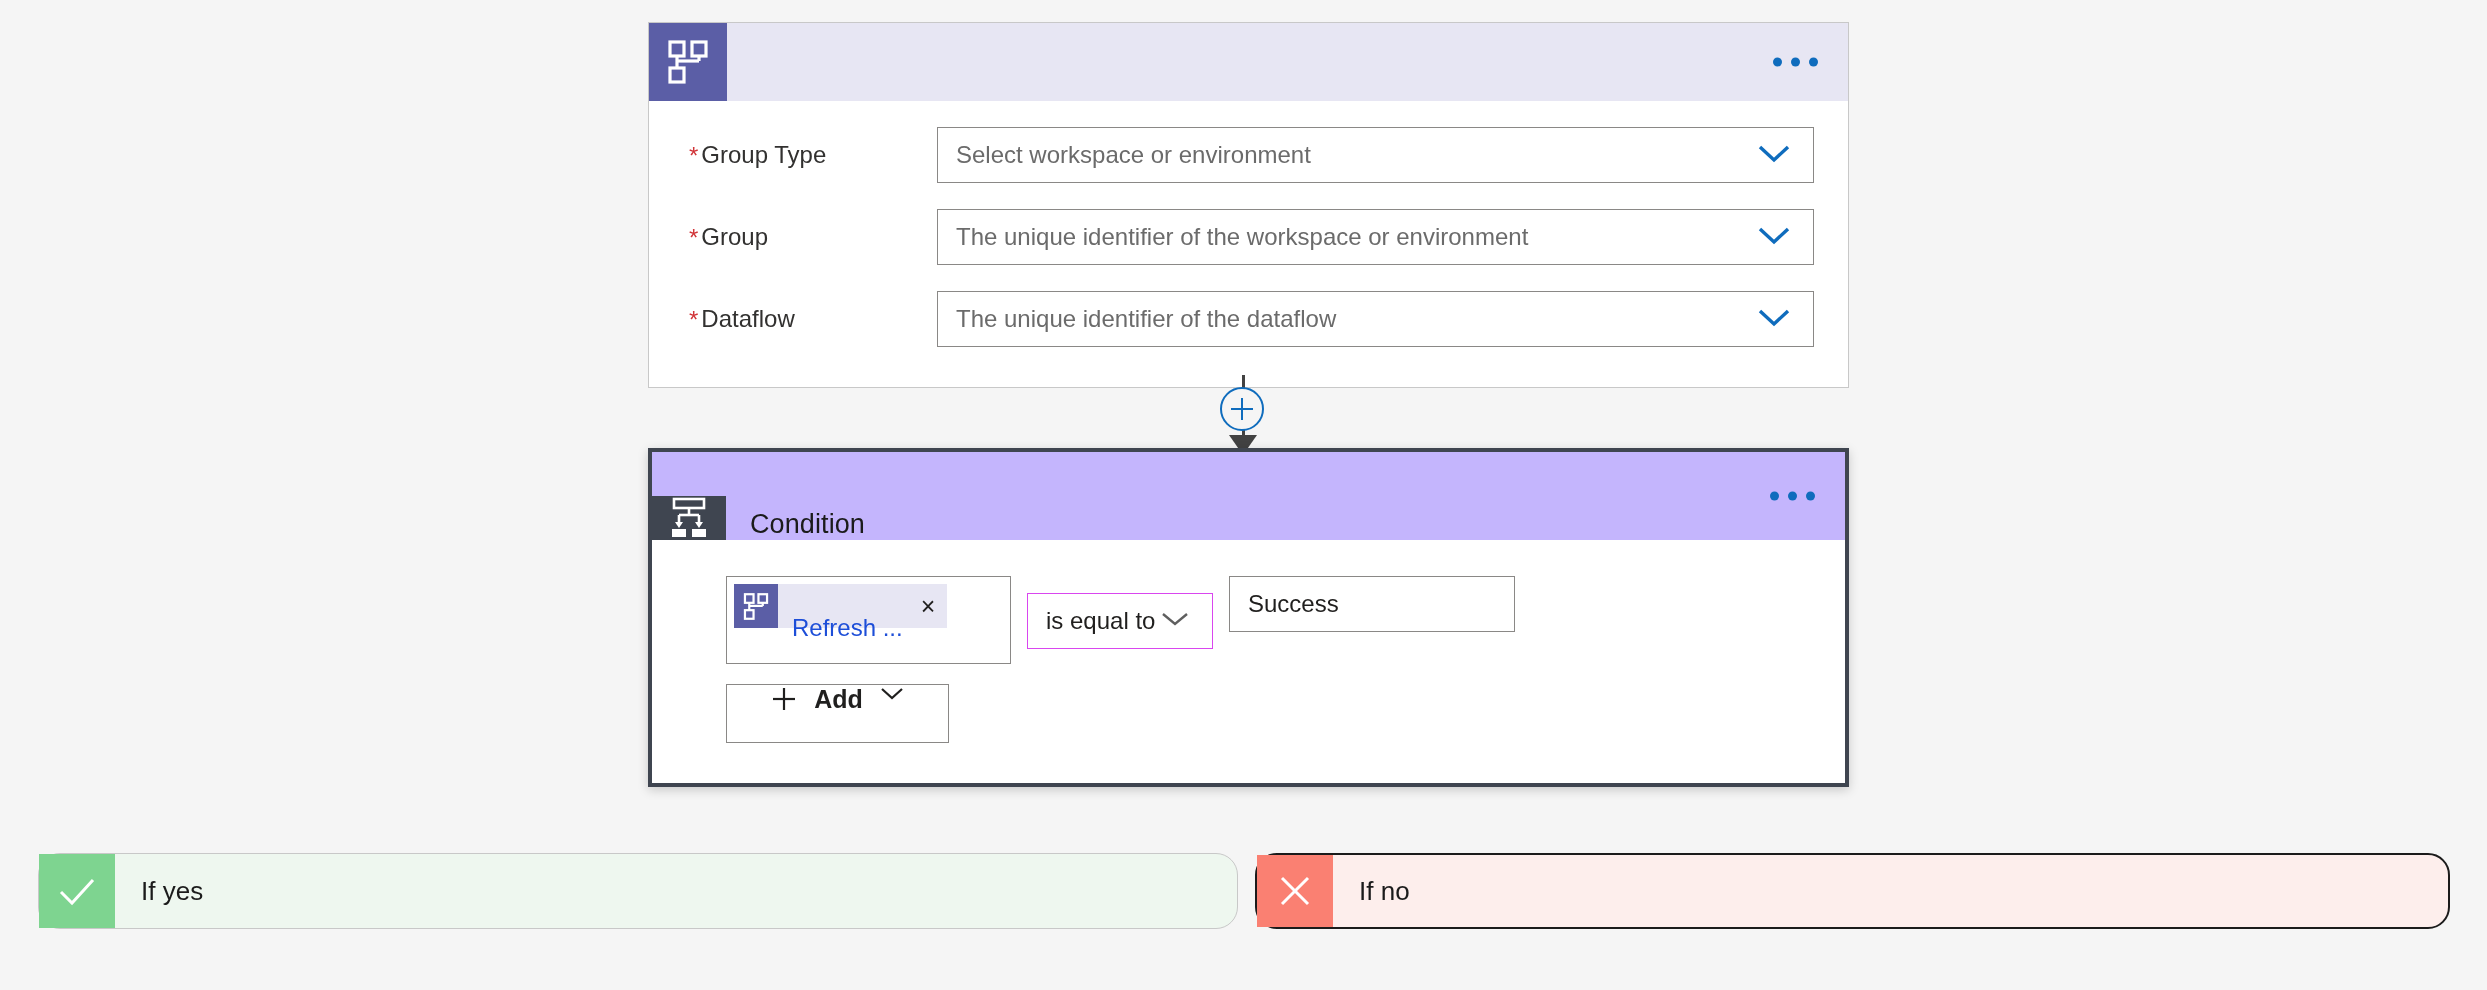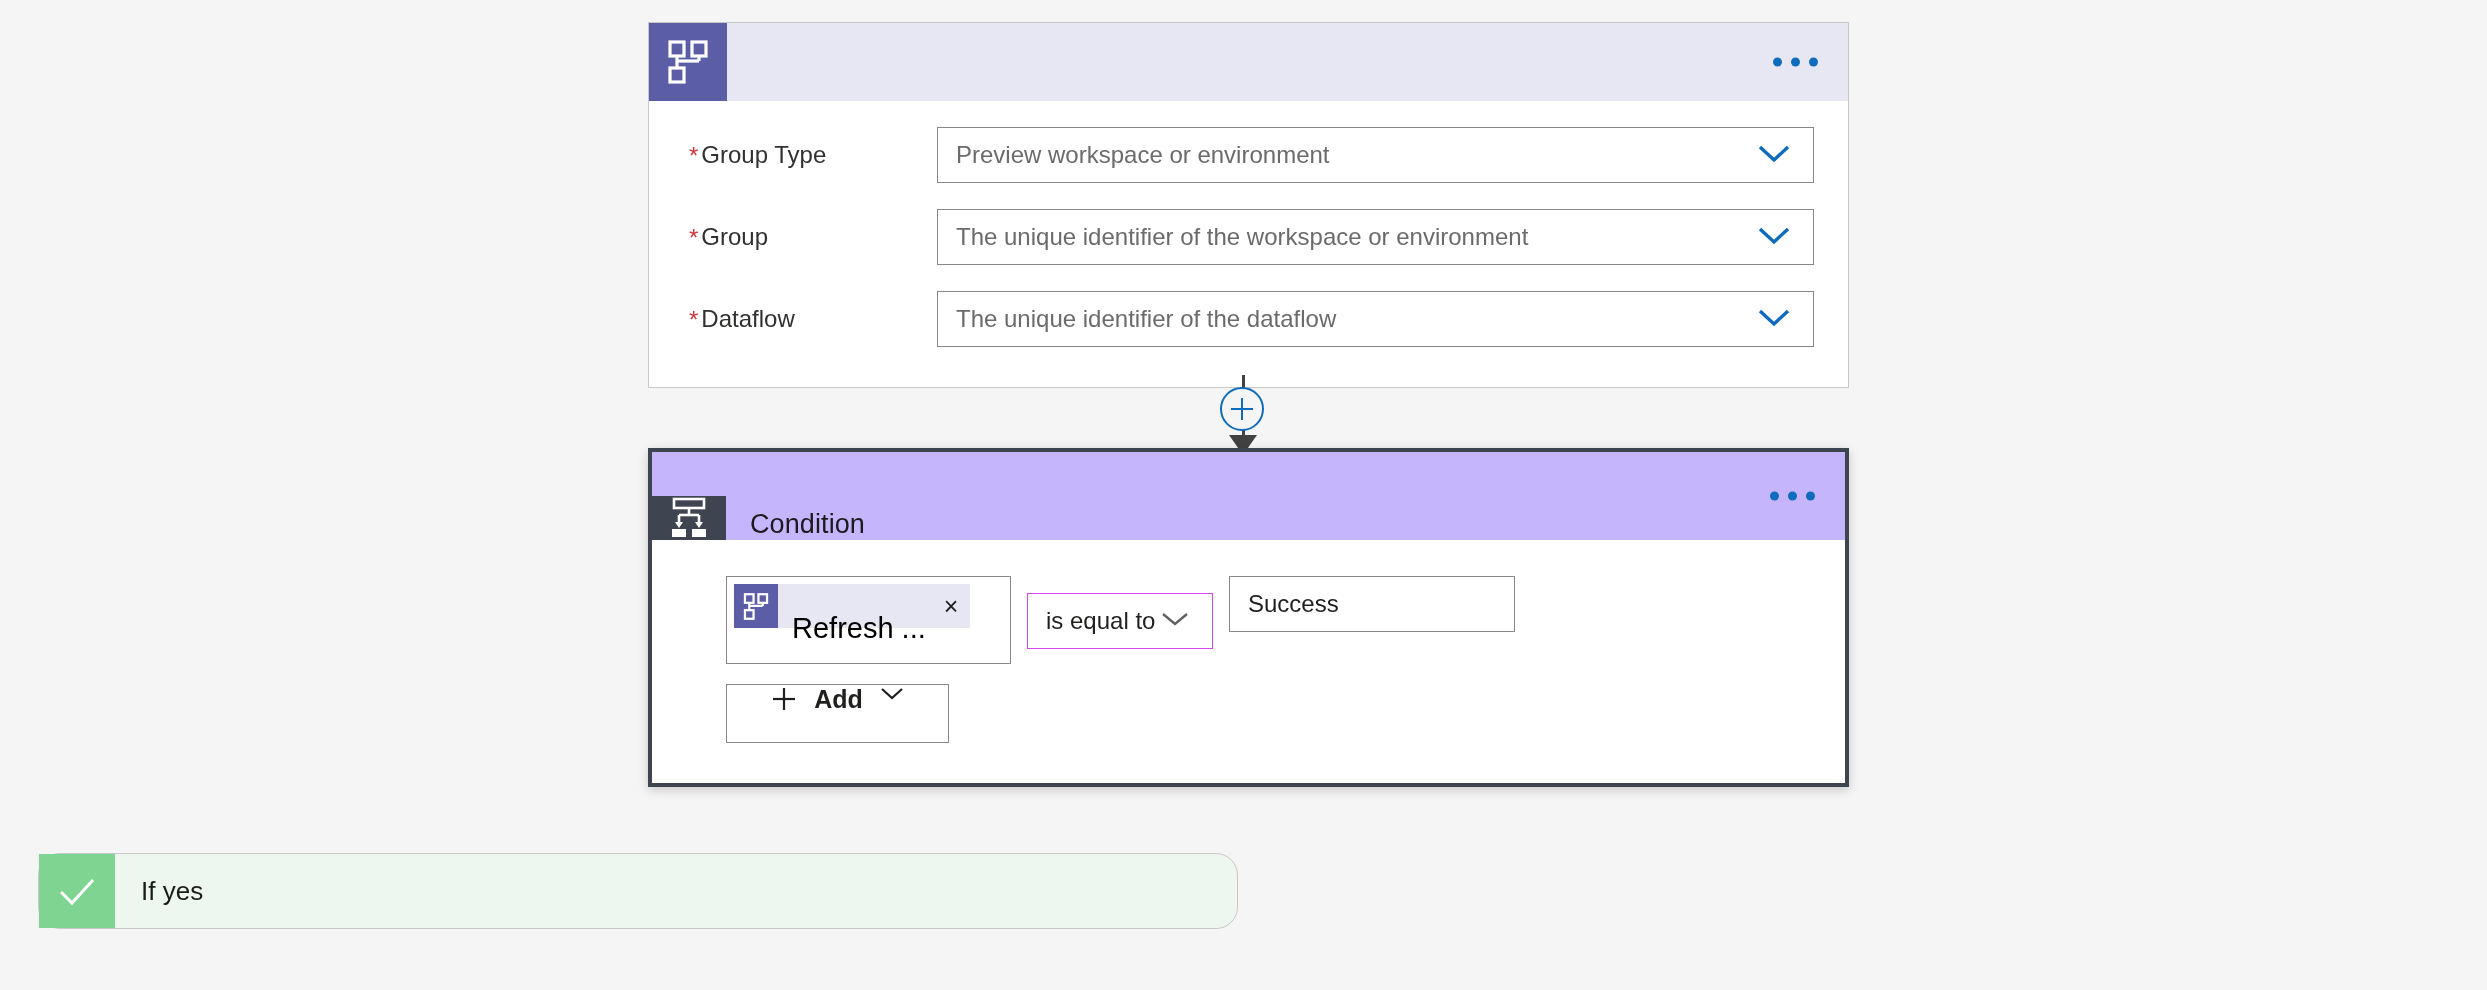--- a/index.html
+++ b/index.html
@@ -225,22 +225,22 @@
   .token-chip .chip-icon {
     width: 44px;
     min-width: 44px;
     height: 44px;
     background: #5b5ea6;
     display: flex;
     align-items: center;
     justify-content: center;
   }
   .token-chip .chip-label {
-    font-size: 29px;
-    color: #000000;
+    font-size: 24px;
+    color: #1d4ed8;
     padding: 0 16px 0 14px;
     white-space: nowrap;
     margin-top: 44px;
   }
   .chip-x {
     font-size: 25px;
     color: #201f1e;
     line-height: 1;
     cursor: pointer;
     padding: 0 2px;
@@ -363,21 +363,21 @@
     </div>
 
     <div class="card-body">
 
       <div class="field-row">
         <div class="field-label">
           <span class="req">*</span>
           <span>Group Type</span>
         </div>
         <div class="field-control">
-          <span class="placeholder">Preview workspace or environment</span>
+          <span class="placeholder">Select workspace or environment</span>
           <span class="chev">
             <svg width="34" height="20" viewBox="0 0 34 20" aria-hidden="true">
               <polyline points="3,4 17,17 31,4" fill="none" stroke="#0f6cbd" stroke-width="3.4"></polyline>
             </svg>
           </span>
         </div>
       </div>
 
       <div class="field-row">
         <div class="field-label">
@@ -497,14 +497,23 @@
 
   <div class="branch branch-yes">
     <div class="branch-icon yes-icon">
       <svg width="40" height="32" viewBox="0 0 40 32" aria-hidden="true">
         <polyline points="4,17 15,28 36,5" fill="none" stroke="#ffffff" stroke-width="3"></polyline>
       </svg>
     </div>
     <div class="branch-label">If yes</div>
   </div>
 
+  <div class="branch branch-no">
+    <div class="branch-icon no-icon">
+      <svg width="36" height="36" viewBox="0 0 36 36" aria-hidden="true">
+        <line x1="5" y1="5" x2="31" y2="31" stroke="#ffffff" stroke-width="3"></line>
+        <line x1="31" y1="5" x2="5" y2="31" stroke="#ffffff" stroke-width="3"></line>
+      </svg>
+    </div>
+    <div class="branch-label">If no</div>
+  </div>
 
 </div>
 
 </body></html>

